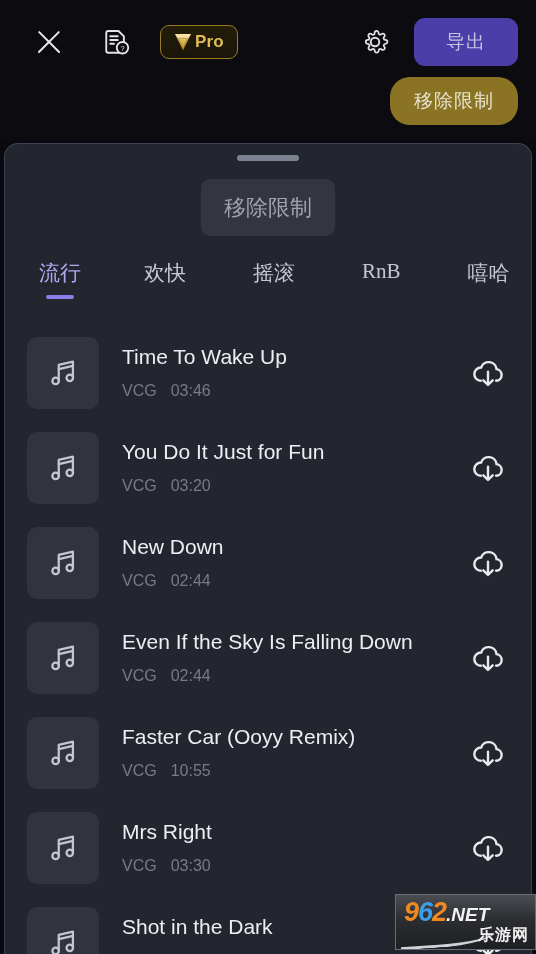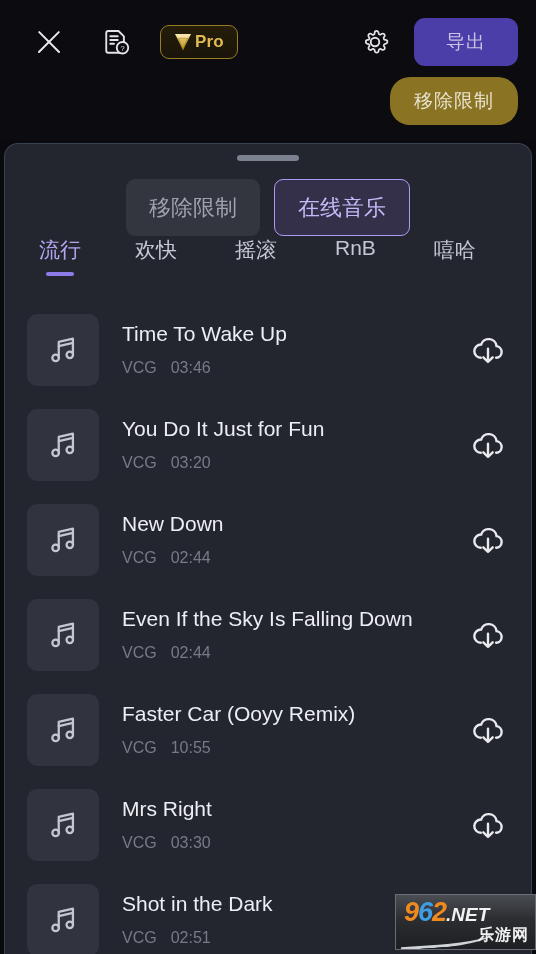--- a/index.html
+++ b/index.html
@@ -70,22 +70,22 @@
   .seg {
     height:57px; padding:0 23px; border-radius:9px;
     display:flex; align-items:center; justify-content:center;
     font-size:22px;
   }
   .seg.inactive { background:#33353f; color:#9ea3af; }
   .seg.active { background:#343049; color:#c3b9f7; border:1.6px solid #a99bf2; }
 
   
   .genres {
-    display:flex; align-items:flex-start; gap:7px;
-    padding-left:34px; overflow:hidden; height:50px;
+    display:flex; align-items:flex-start; gap:16px;
+    margin-top:23px; padding-left:34px; overflow:hidden; height:50px;font-family:Liberation Serif, serif;
   }
   .genre {
     flex:0 0 auto; font-size:21px; color:#c4c8d2;
     padding:0 26px 0 0; margin-right:25px; position:relative;
     white-space:nowrap;
   }
   .genre:first-child { padding-right:0; margin-right:47px; }
   .genre.active { color:#b3a7f2; }
   .genre.active::after {
     content:""; position:absolute; left:50%; transform:translateX(-50%);
@@ -189,23 +189,20 @@
   </div>
 
   <div class="sheet">
 
     <div class="grabber"></div>
 
     <div class="seg-row">
       <div class="seg inactive">
         <span>移除限制</span>
       </div>
-      <div class="seg active">
-        <span>在线音乐</span>
-      </div>
     </div>
 
     <div class="genres">
       <div class="genre active">
         <span>流行</span>
       </div>
       <div class="genre">
         <span>欢快</span>
       </div>
       <div class="genre">

